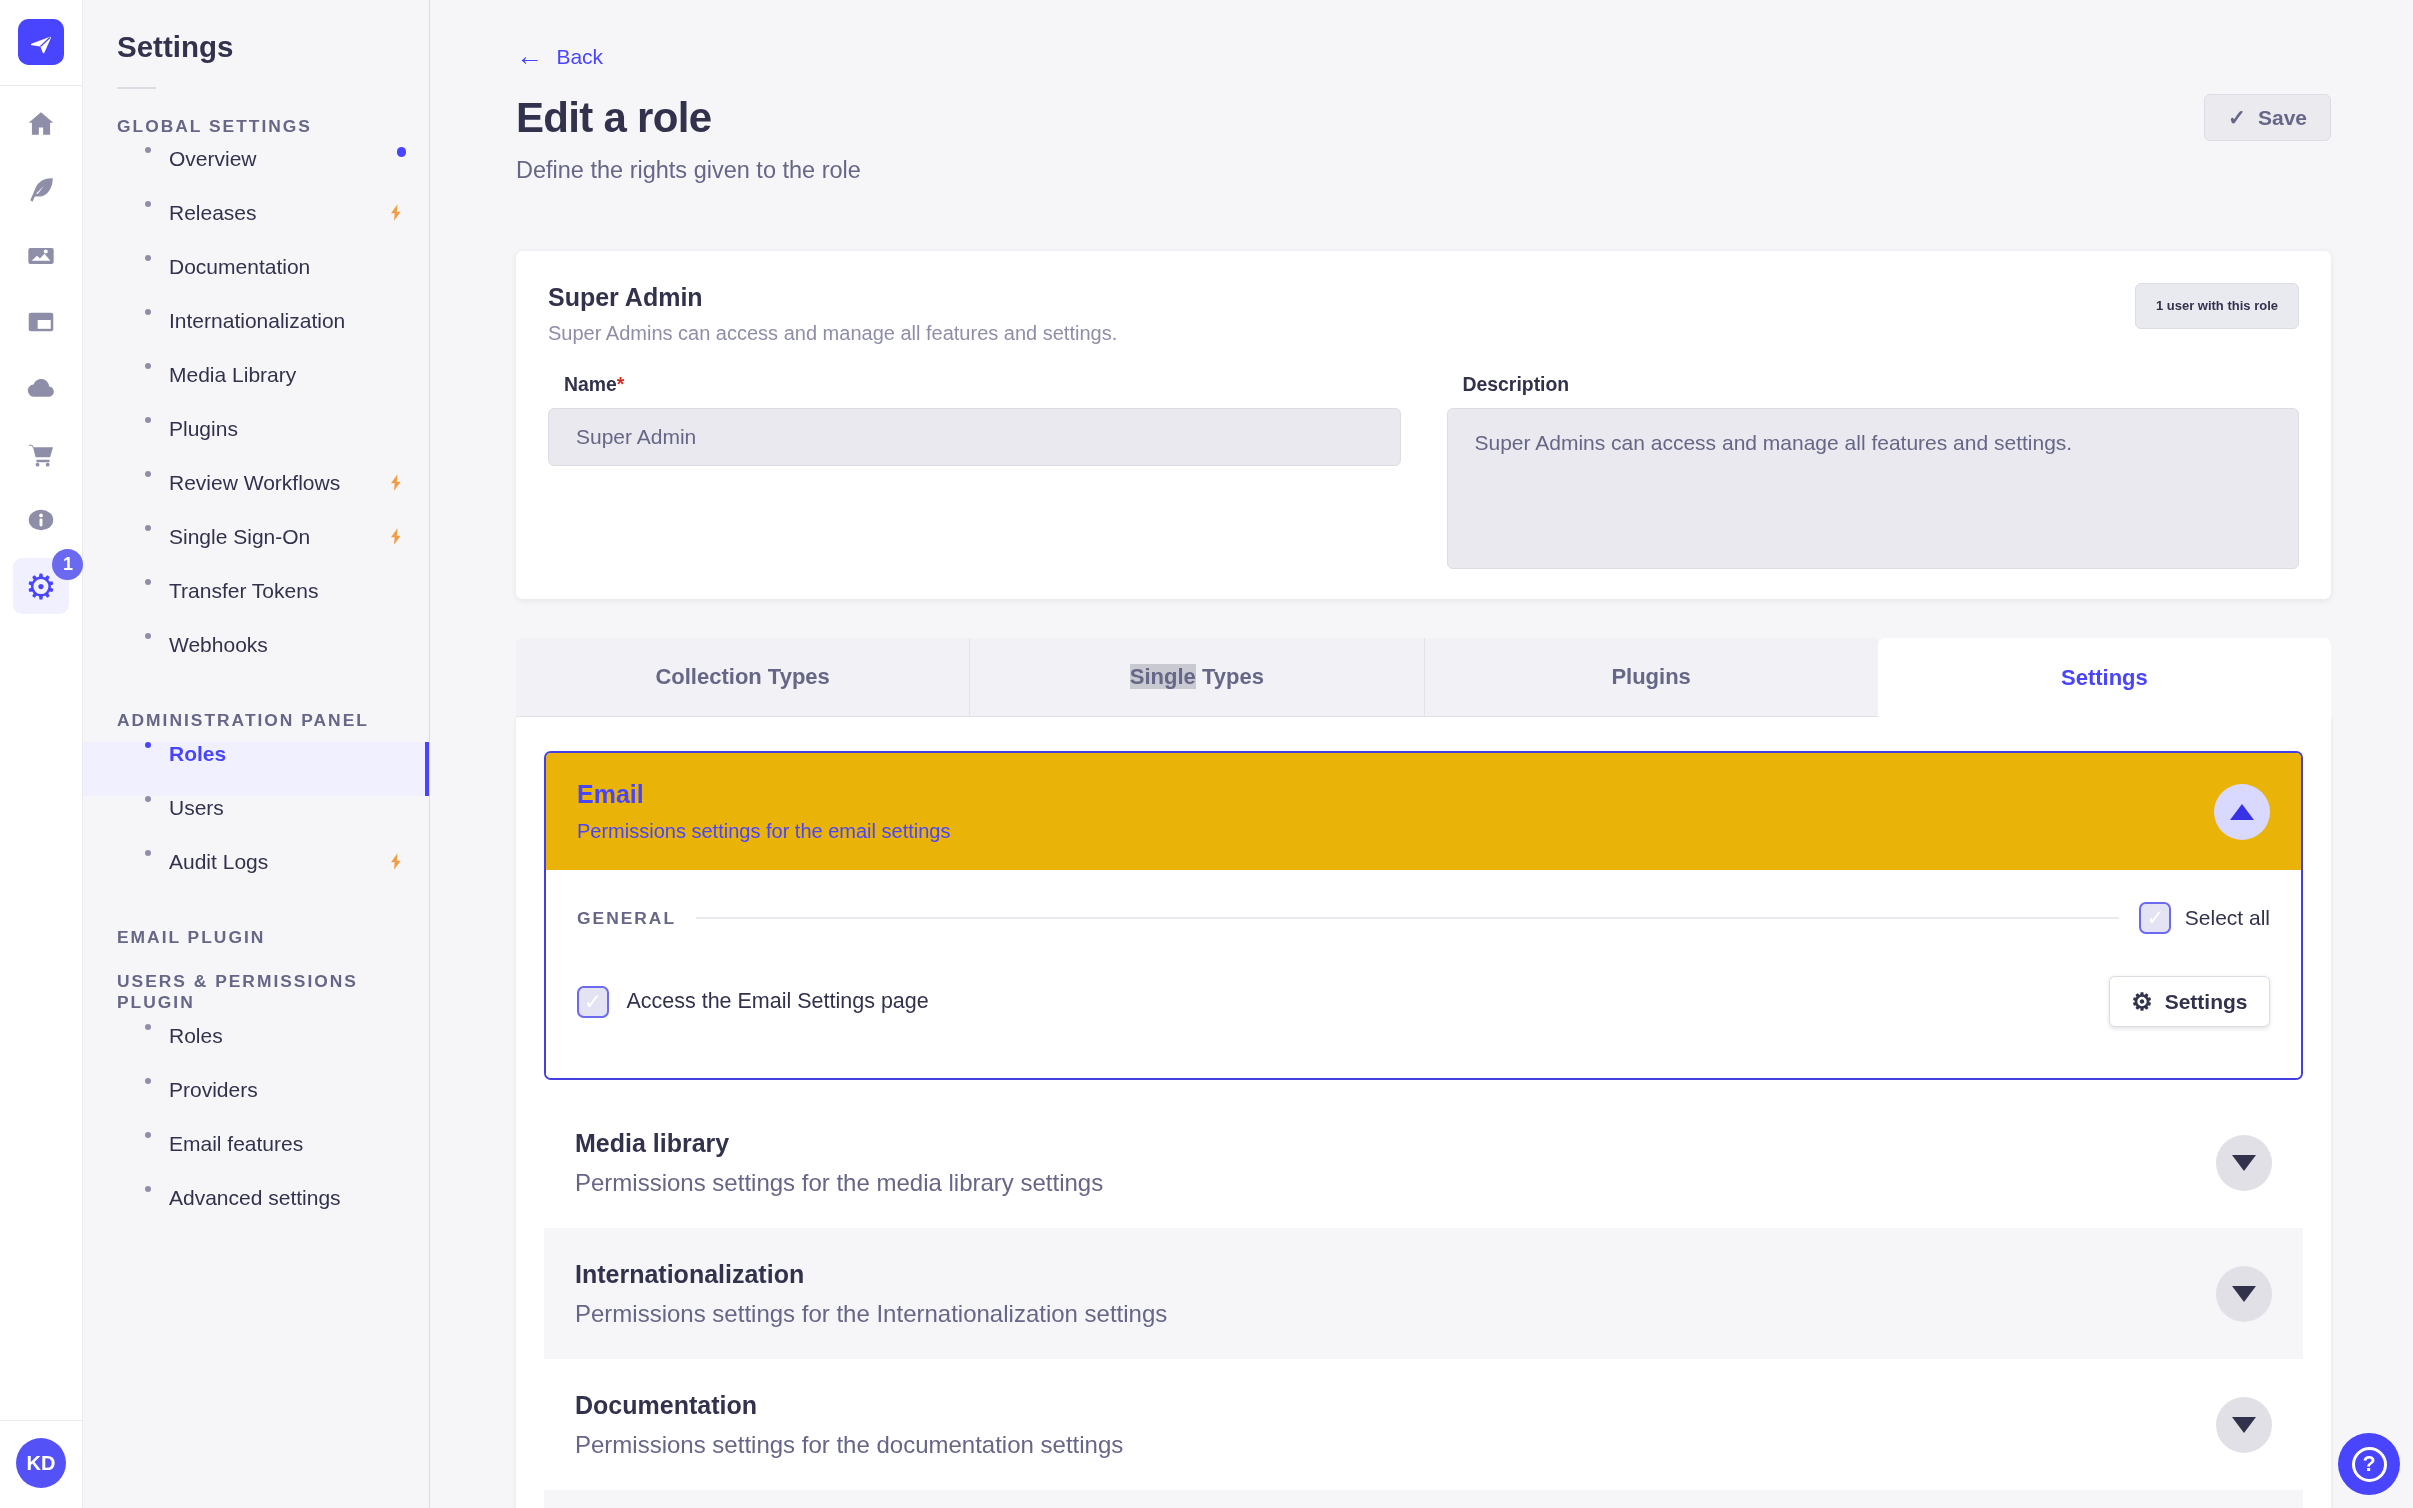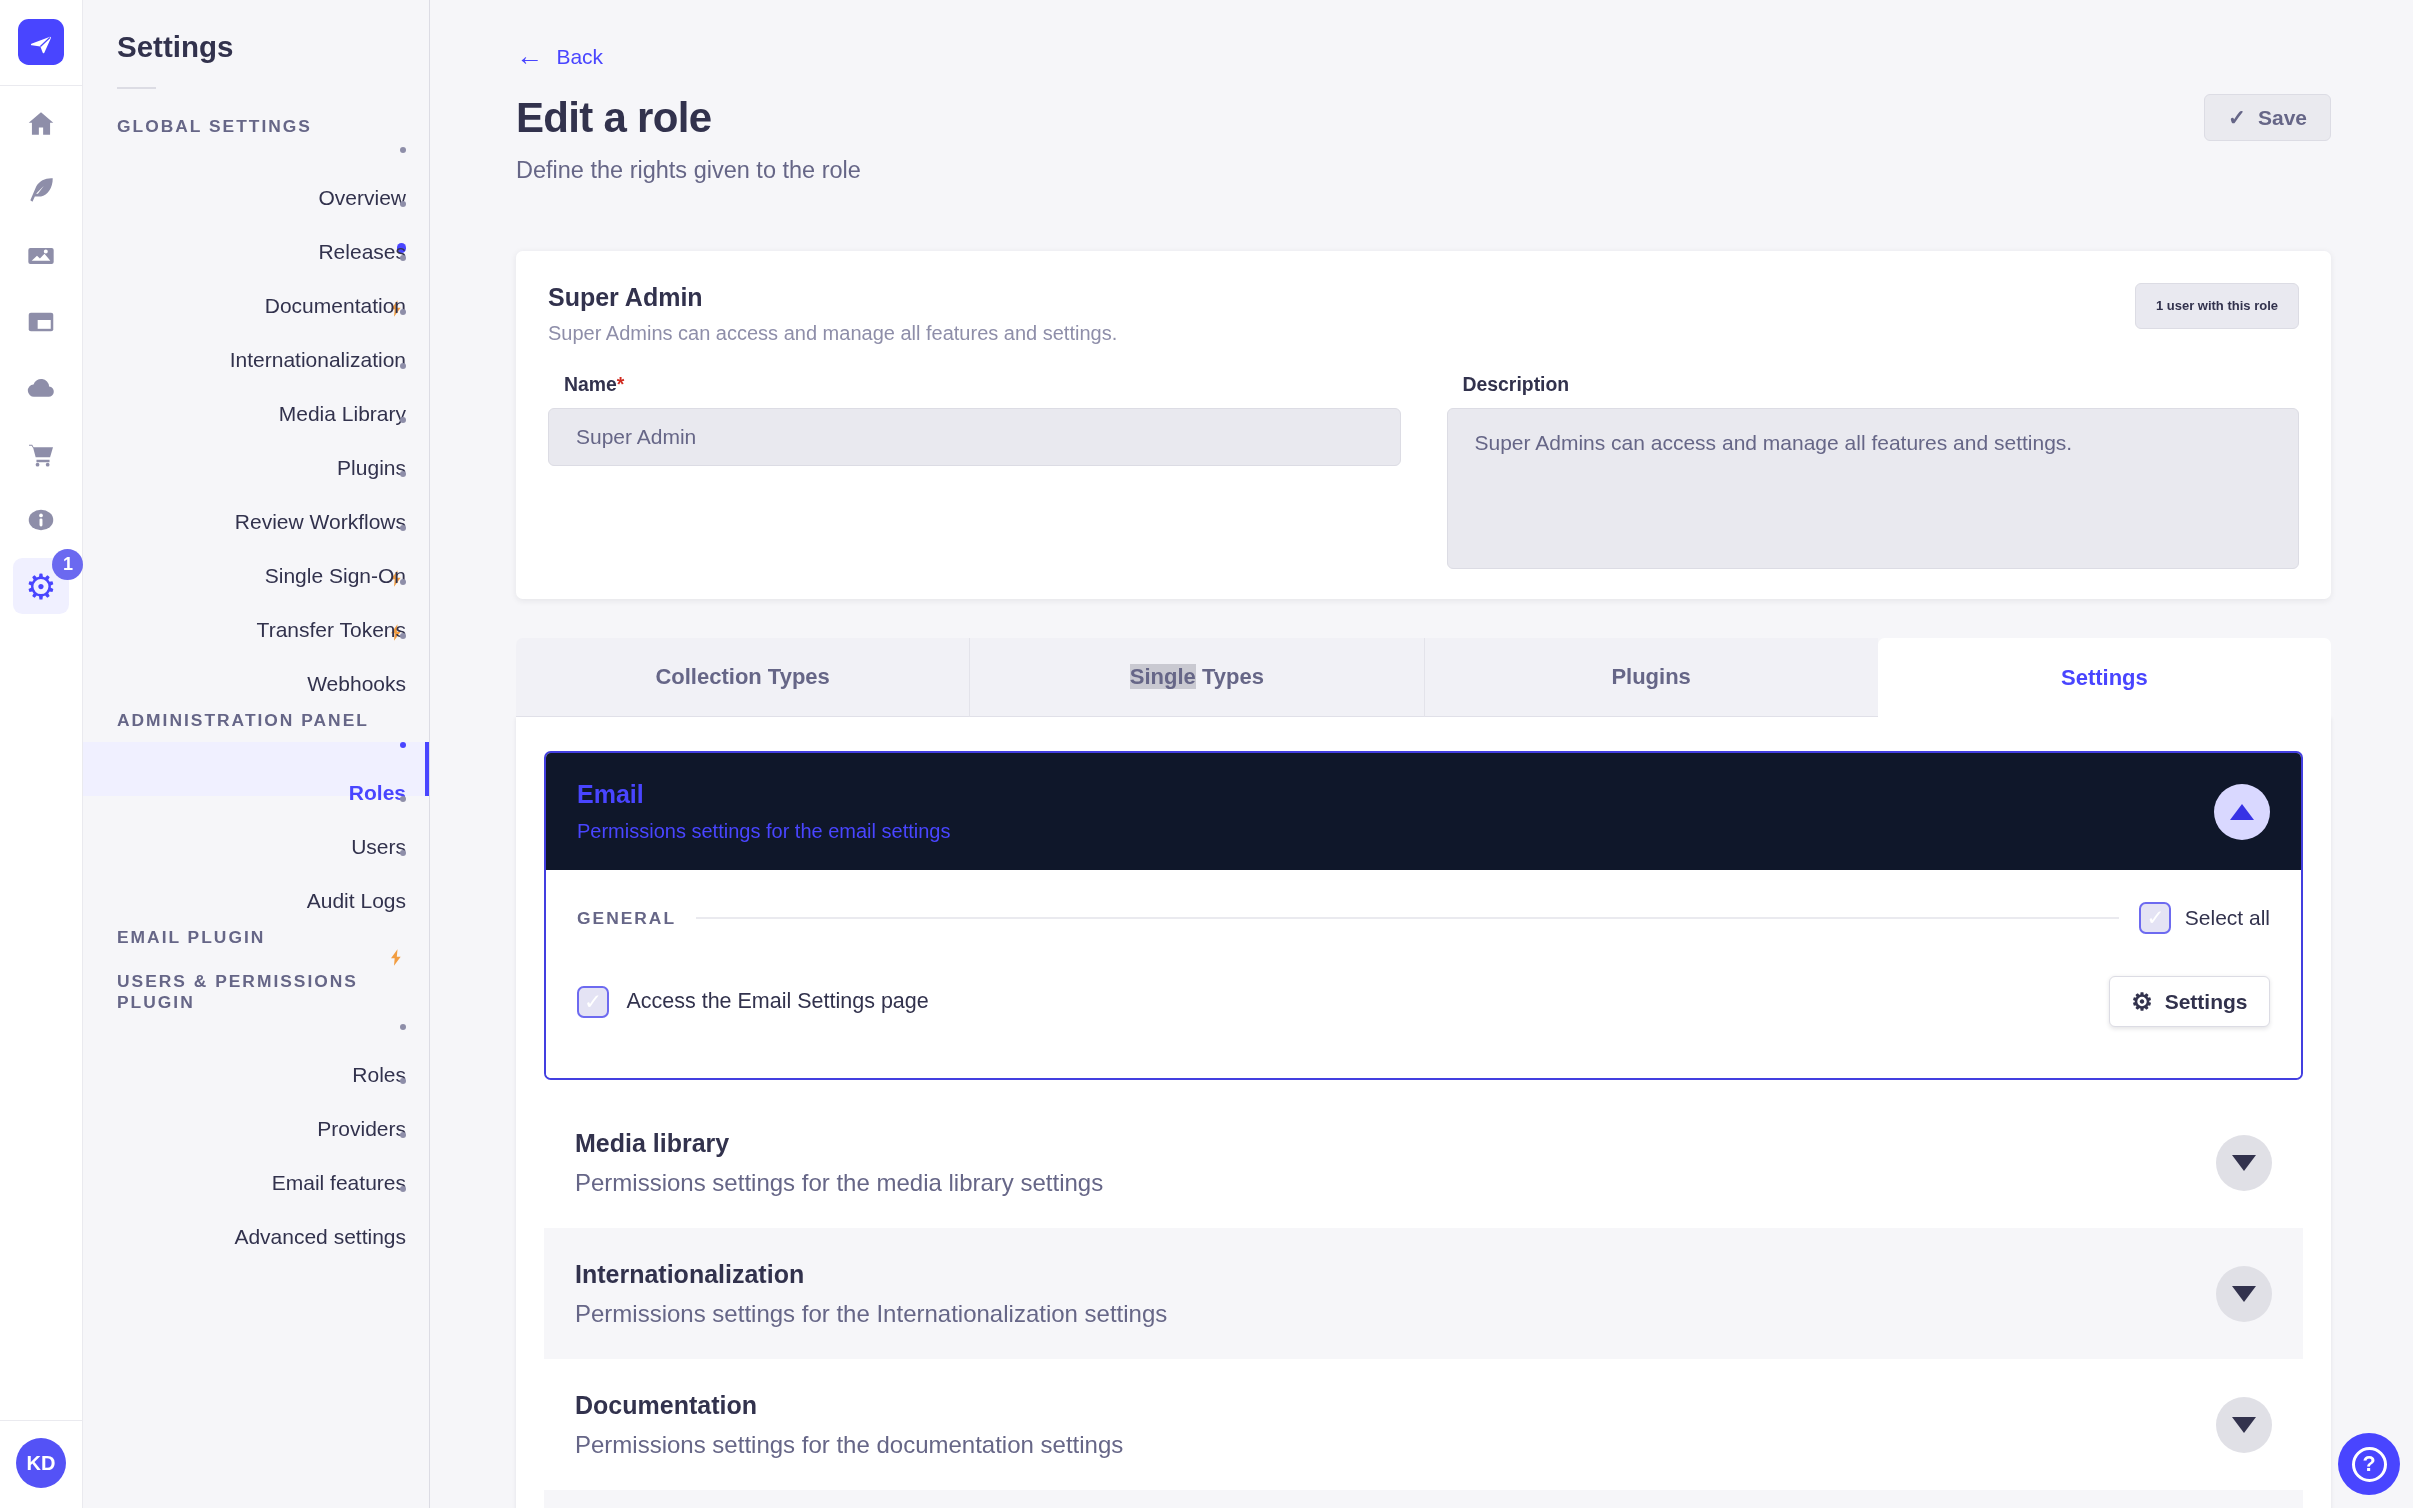--- a/index.html
+++ b/index.html
@@ -27,22 +27,22 @@
   .avatar { width:50px; height:50px; border-radius:50%; background:#5452f6; color:#fff;
             font-size:20px; font-weight:bold; display:flex; align-items:center; justify-content:center; }
 
   
   .subnav { position:absolute; left:83px; top:0; width:347px; height:1508px; background:#f6f6f9;
             border-right:1.3px solid #dcdce4; padding:29.5px 0 0 0; z-index:4; }
   .subnav-title { font-size:29.5px; font-weight:bold; color:#32324d; padding-left:34px; }
   .subnav-hr { width:39px; border-top:2px solid #dcdce4; margin:23px 0 27px 34px; }
   .section-label { font-size:17.4px; font-weight:bold; letter-spacing:2px; color:#666687;
                    padding-left:34px; margin:23px 0 10.7px; }
-  .nav-item { height:54px; display:flex; align-items:flex-end; gap:33px; padding:0 23px 0 62px;
-              font-size:21px; color:#32324d; position:relative; cursor:pointer;flex-direction:column; }
+  .nav-item { height:54px; display:flex; align-items:flex-start; gap:18px; padding:0 23px 0 62px;
+              font-size:21px; color:#32324d; position:relative; cursor:pointer; }
   .nav-item .bullet { width:6px; height:6px; border-radius:50%; background:#8e8ea9; flex:none; }
   .nav-item .trail { margin-left:auto; display:flex; align-items:center; }
   .nav-item.active { background:#f0f0ff; color:#4945ff; font-weight:bold; }
   .nav-item.active .bullet { background:#4945ff; }
   .nav-item.active::after { content:""; position:absolute; right:0; top:0; bottom:0; width:4px; background:#4945ff; }
   .notif-dot { width:9.4px; height:9.4px; border-radius:50%; background:#4945ff; }
   .bolt { width:20px; height:23px; }
 
   
   .main { position:absolute; left:430px; top:0; right:0; height:1508px; padding:43px 82px 0 86px; }
@@ -76,21 +76,21 @@
          color:#666687; background:#f1f1f6; border-bottom:1.3px solid #e0e0e8; cursor:pointer; }
   .tab + .tab { border-left:1.3px solid #e3e3ea; }
   .tab:first-child { border-top-left-radius:6.7px; }
   .tab.active { background:#ffffff; color:#4945ff; border-bottom:none; border-left:none;
                 border-top-left-radius:6.7px; border-top-right-radius:6.7px; }
   .tab .txtsel { background:#c9c9d1; }
   .panel { background:#ffffff; box-shadow:0 0.7px 4px rgba(33,33,52,.09); padding:34px 28px 0; height:831px; }
 
   
   .acc-open { border:2px solid #433fe0; border-radius:6.7px; overflow:hidden; }
-  .acc-open-head { background:#0f172a; padding:27px 31px; display:flex; align-items:center; justify-content:space-between; cursor:pointer; }
+  .acc-open-head { background:#eab308; padding:27px 31px; display:flex; align-items:center; justify-content:space-between; cursor:pointer; }
   .acc-title-open { font-size:25px; font-weight:bold; color:#4945ff; }
   .acc-sub-open { font-size:20px; color:#4945ff; margin-top:10.7px; }
   .chev-btn { width:56px; height:56px; border-radius:50%; background:#d9d8ff; border:none; cursor:pointer;
               display:flex; align-items:center; justify-content:center; flex:none; }
   .tri-up { width:0; height:0; border-left:12px solid transparent; border-right:12px solid transparent; border-bottom:16px solid #3732e5; }
   .tri-down { width:0; height:0; border-left:12px solid transparent; border-right:12px solid transparent; border-top:16px solid #32324d; }
   .acc-body { background:#fff; padding:32px 31px 51px; }
   .general-row { display:flex; align-items:center; gap:20px; }
   .general-label { font-size:17.4px; font-weight:bold; letter-spacing:2px; color:#666687; flex:none; }
   .general-line { flex:1; border-top:2px solid #eaeaef; }

